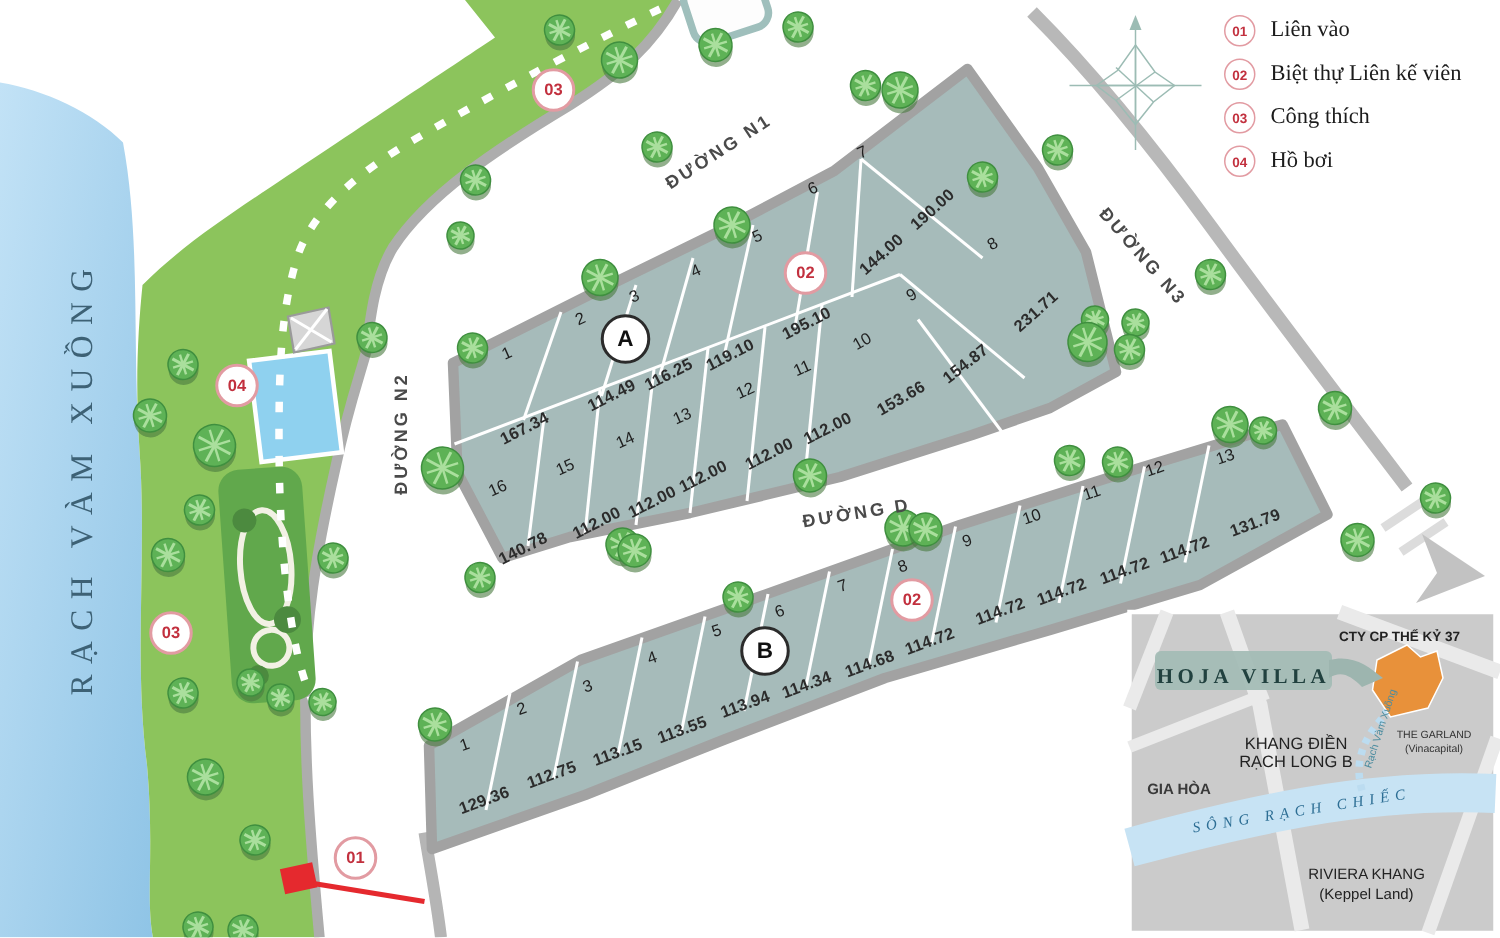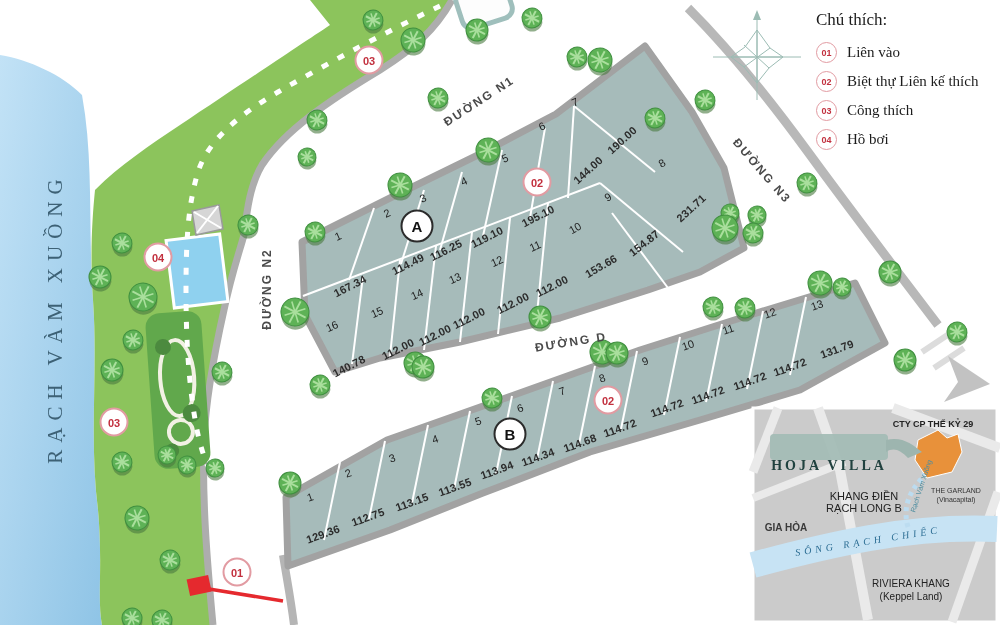--- a/index.html
+++ b/index.html
@@ -19,21 +19,21 @@
   
   .legend{position:absolute;left:816px;top:10px;width:182px;}
   .legend-title{font-family:"Liberation Serif","DejaVu Serif",serif;font-size:17px;color:#1c1c1c;margin-bottom:12px;}
   .legend-row{display:flex;align-items:center;margin-bottom:8px;}
   .legend-dot{width:19px;height:19px;border-radius:50%;background:#fff;border:1.5px solid #e29ba2;color:#c2303e;
               font-size:9px;font-weight:bold;display:flex;align-items:center;justify-content:center;margin-right:10px;flex:0 0 auto;}
   .legend-label{font-family:"Liberation Serif","DejaVu Serif",serif;font-size:15px;color:#1c1c1c;white-space:nowrap;}
   
   .ins{position:absolute;color:#222;text-align:center;white-space:nowrap;}
   .ins-cty{left:933px;top:424px;transform:translate(-50%,-50%);font-size:9px;font-weight:bold;}
-  .ins-hoja{left:829px;top:466px;transform:translate(-50%,-50%);font-family:"Liberation Serif","DejaVu Serif",serif;
+  .ins-hoja{left:829px;top:452px;transform:translate(-50%,-50%);font-family:"Liberation Serif","DejaVu Serif",serif;
             font-size:14px;font-weight:bold;color:#21413f;letter-spacing:3px;}
   .ins-khang{left:864px;top:502px;transform:translate(-50%,-50%);font-size:11px;line-height:12px;}
   .ins-garland{left:956px;top:495px;transform:translate(-50%,-50%);font-size:7px;line-height:9px;color:#333;}
   .ins-gia{left:786px;top:527px;transform:translate(-50%,-50%);font-size:10px;font-weight:bold;color:#3a3a3a;}
   .ins-song{left:868px;top:541px;transform:translate(-50%,-50%) rotate(-9deg);font-family:"Liberation Serif","DejaVu Serif",serif;
             font-style:italic;font-size:10px;color:#2d6e94;letter-spacing:4px;}
   .ins-stream{left:921px;top:486px;transform:translate(-50%,-50%) rotate(-72deg);font-size:7px;color:#4d8da0;}
   .ins-riviera{left:911px;top:590px;transform:translate(-50%,-50%);font-size:10px;line-height:13px;}
 </style>
 </head>
@@ -569,40 +569,39 @@
           <line x1="952.1" y1="327.1" x2="961.9" y2="336.9" stroke="#aadf9d" stroke-width="1.6"></line>
           <line x1="952.1" y1="336.9" x2="961.9" y2="327.1" stroke="#aadf9d" stroke-width="1.6"></line>
         </g>
       </g>
   </svg>
 
   <div class="overlay">
     <div class="river-label">RẠCH VÀM XUỒNG</div>
 
     <div class="legend">
-      <div class="legend-title">Chú thích:</div>
       <div class="legend-row">
         <span class="legend-dot">01</span>
         <span class="legend-label">Liên vào</span>
       </div>
       <div class="legend-row">
         <span class="legend-dot">02</span>
-        <span class="legend-label">Biệt thự Liên kế thích</span>
+        <span class="legend-label">Biệt thự Liên kế viên</span>
       </div>
       <div class="legend-row">
         <span class="legend-dot">03</span>
         <span class="legend-label">Công thích</span>
       </div>
       <div class="legend-row">
         <span class="legend-dot">04</span>
         <span class="legend-label">Hồ bơi</span>
       </div>
     </div>
 
-    <div class="ins ins-cty">CTY CP THẾ KỶ 29</div>
+    <div class="ins ins-cty">CTY CP THẾ KỶ 37</div>
     <div class="ins ins-hoja">HOJA VILLA</div>
     <div class="ins ins-khang">
       <div>KHANG ĐIỀN</div>
       <div>RẠCH LONG B</div>
     </div>
     <div class="ins ins-garland">
       <div>THE GARLAND</div>
       <div>(Vinacapital)</div>
     </div>
     <div class="ins ins-gia">GIA HÒA</div>

